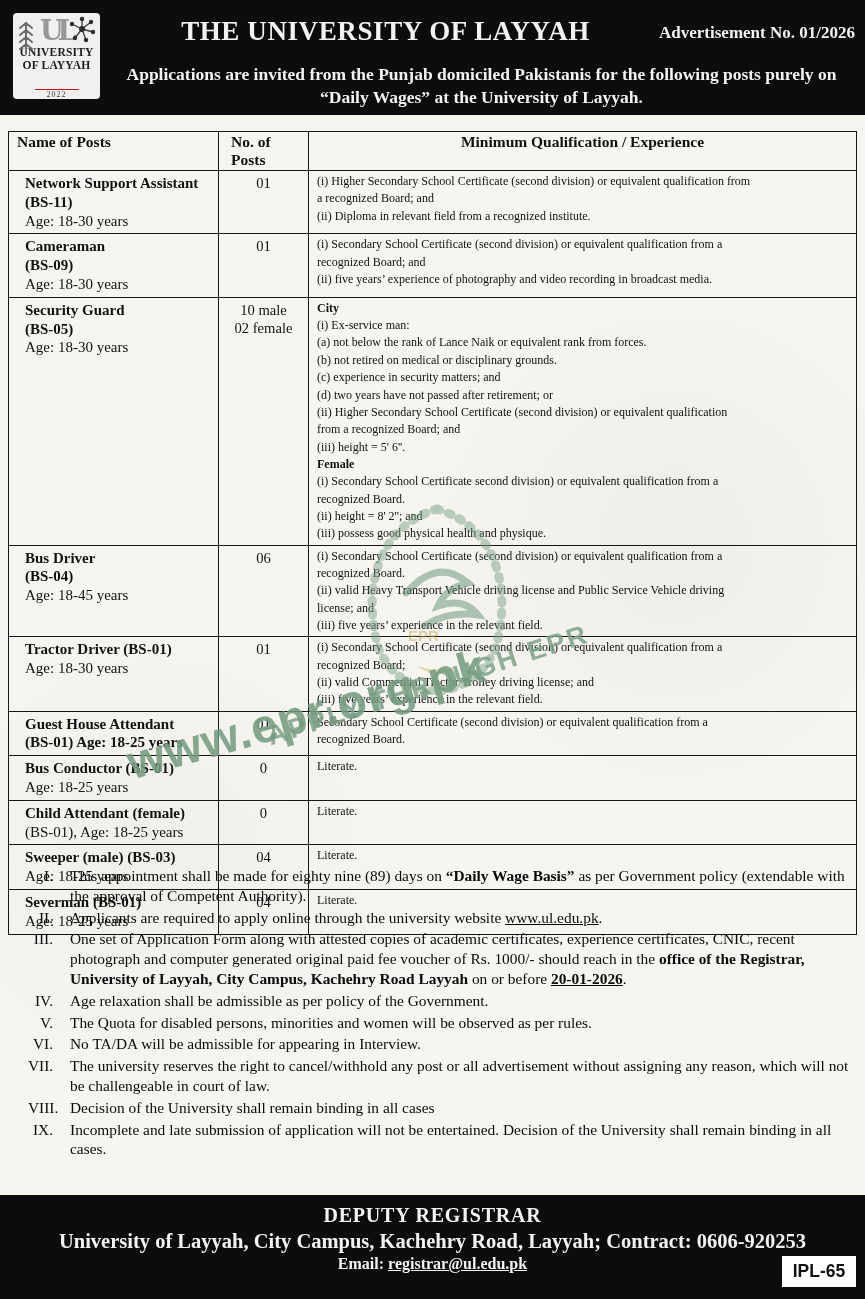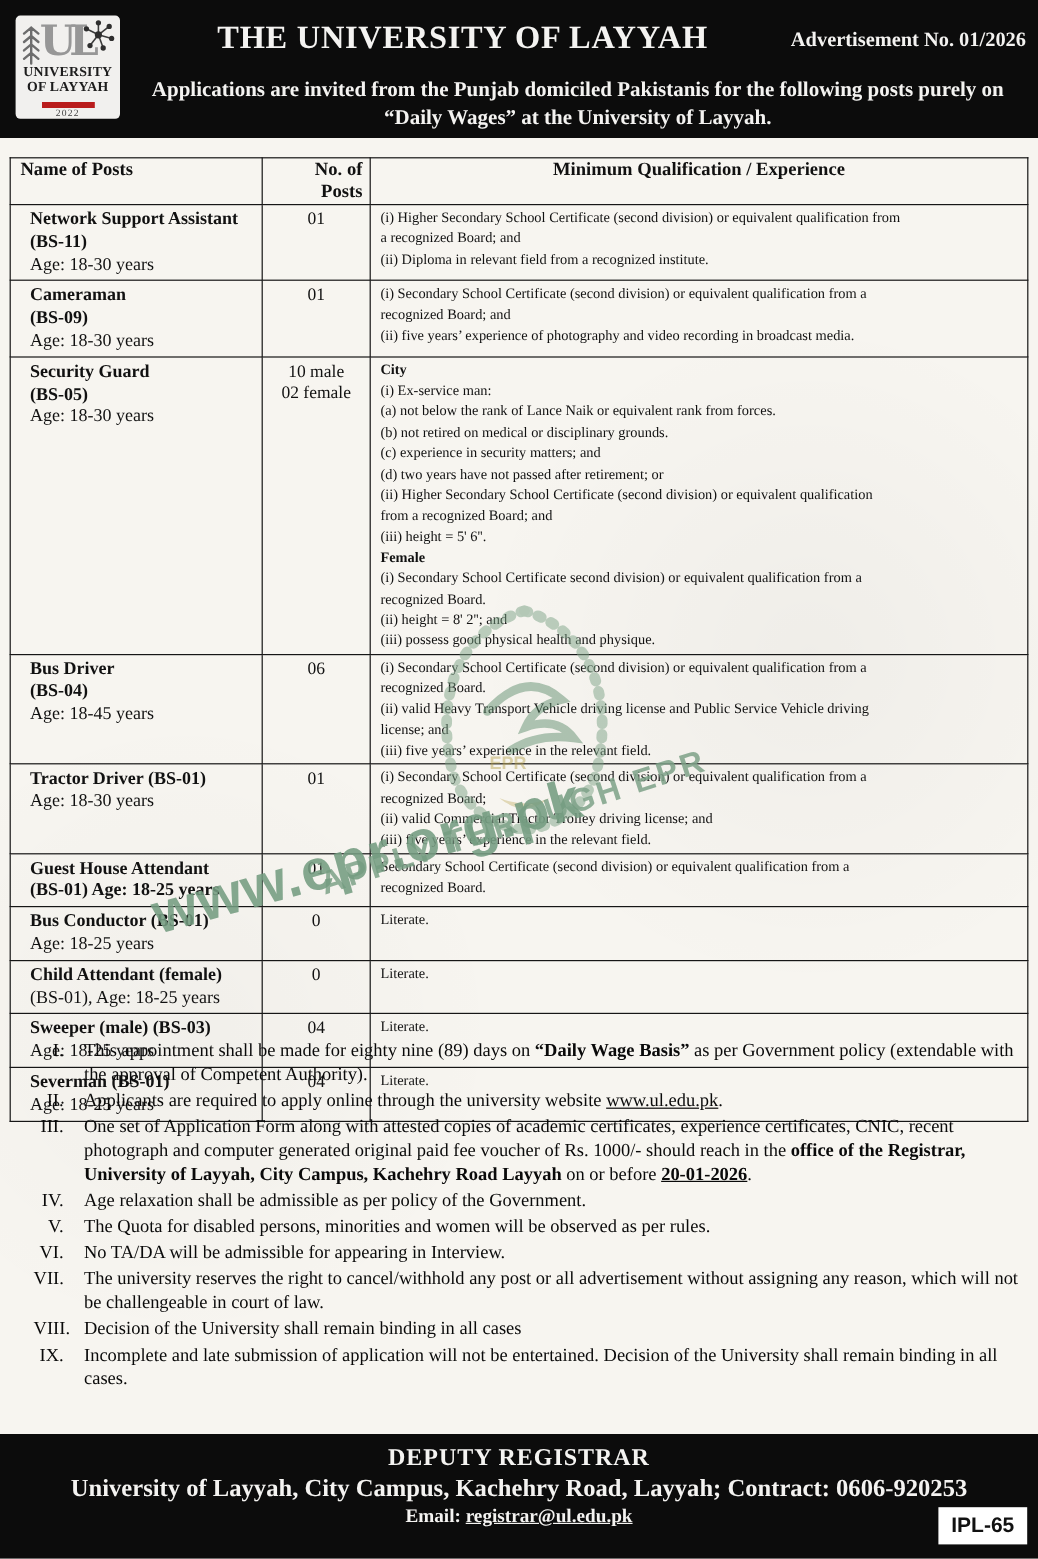--- a/index.html
+++ b/index.html
@@ -16,40 +16,40 @@
   
   .topbar { position:absolute; top:0; left:0; width:100%; height:115px; background:#0c0c0c; color:#f4f3f1; }
   .logo-box {
     position:absolute; left:13px; top:13px; width:87px; height:86px;
     background:#f1f0ee; border-radius:4px; padding-top:3px;
     display:flex; flex-direction:column; align-items:center;
   }
   .logo-art { position:relative; width:100%; height:42px; }
   .monogram {
     position:absolute; left:50%; top:1px; transform:translateX(-54%);
-    font-family:"DejaVu Serif", serif; font-size:35px; line-height:1;
+    font-family:"DejaVu Serif", serif; font-size:27px; line-height:1;
     font-weight:bold; color:#979797; letter-spacing:-6px;
   }
   .wheat { position:absolute; left:5px; top:3px; }
   .network { position:absolute; right:4px; top:0; }
   .logo-name { font-size:11.5px; font-weight:bold; color:#1d1d1d; line-height:1.08; letter-spacing:0.2px; text-align:center; }
-  .logo-year { font-size:8px; color:#444; margin-top:6px; padding:0 12px; border-top:5px solid #b91c1c; letter-spacing:1px; }
+  .logo-year { font-size:8px; color:#444; margin-top:18px; padding:0 12px; border-top:1px solid #b91c1c; letter-spacing:1px; }
 
   .head-top { position:absolute; left:112px; right:10px; top:16px; display:flex; align-items:flex-start; }
   .title { flex:1; text-align:center; font-size:27px; font-weight:bold; letter-spacing:0.6px; white-space:nowrap; }
   .ad-no { font-size:17px; font-weight:bold; margin-top:7px; white-space:nowrap; }
   .subtitle { position:absolute; left:108px; right:10px; top:63px; text-align:center; font-size:17.5px; font-weight:bold; line-height:1.33; }
 
   
   .table-wrap { position:absolute; top:131px; left:8px; width:849px; }
   table { width:100%; border-collapse:collapse; }
   th, td { border:1.8px solid #161616; vertical-align:top; }
   th { font-size:15.5px; font-weight:bold; padding:1px 6px; height:23px; }
   th.h-name { text-align:left; width:210px; padding-left:8px; }
-  th.h-posts { width:90px; text-align:right;padding-left:12px; }
+  th.h-posts { width:90px; text-align:left;padding-left:12px; }
   th.h-qual { text-align:center; }
   td.c-name  { padding:3px 4px 3px 16px; font-size:15px;  line-height:18.8px; }
   td.c-posts { text-align:center; font-size:14.6px; padding-top:3px; line-height:18px; }
   td.c-qual  { padding:2px 4px 2px 8px; font-size:12px; line-height:17.35px; }
   .b { font-weight:bold; }
 
   
   .watermark { position:absolute; inset:0; pointer-events:none; }
   .wreath { position:absolute; left:348px; top:497px; opacity:0.55; }
   .wm-line1 {

